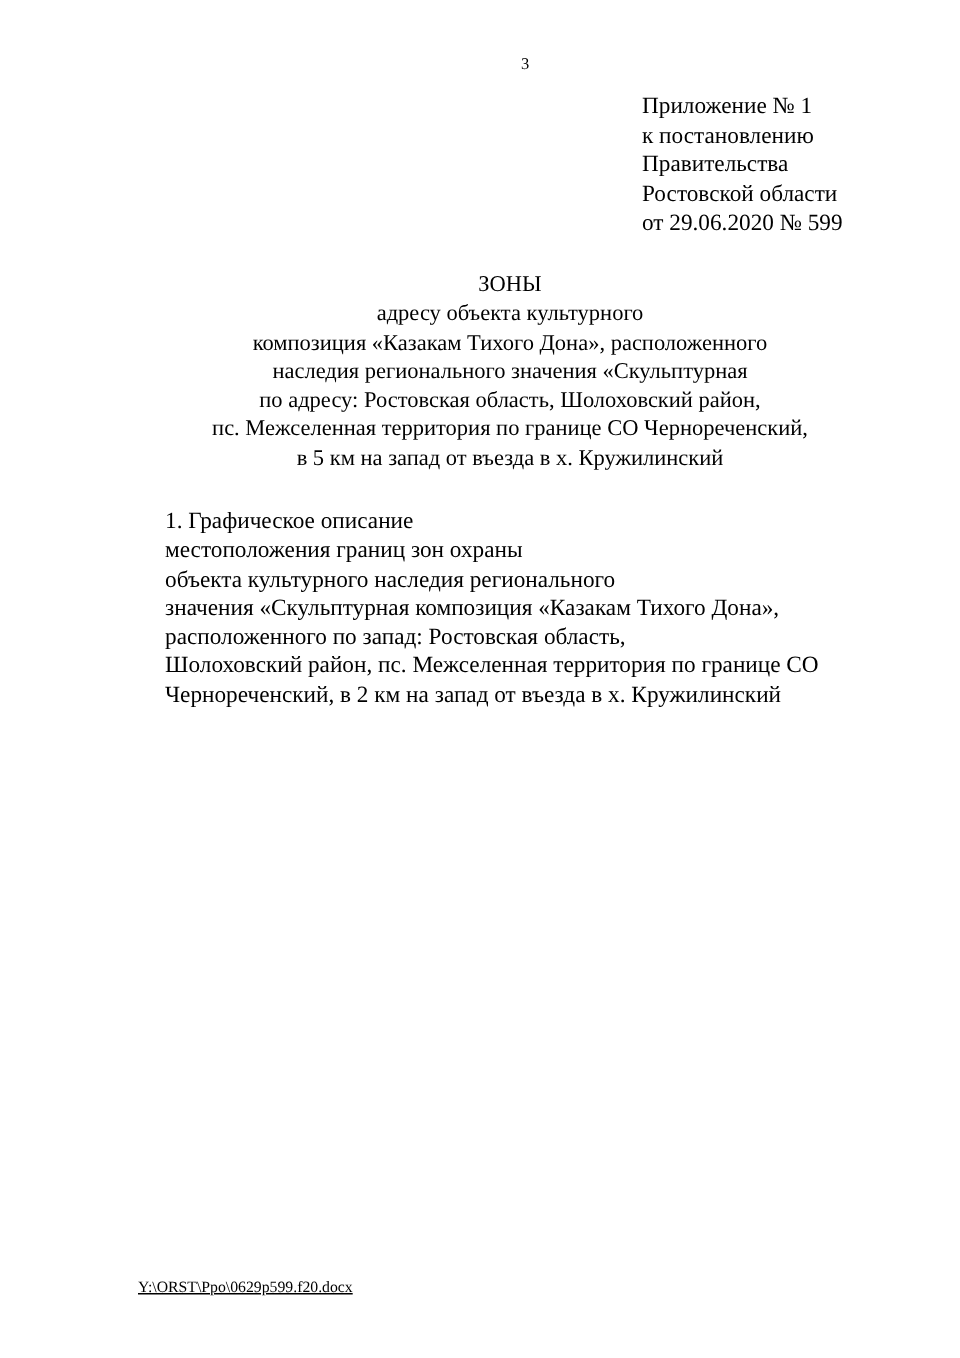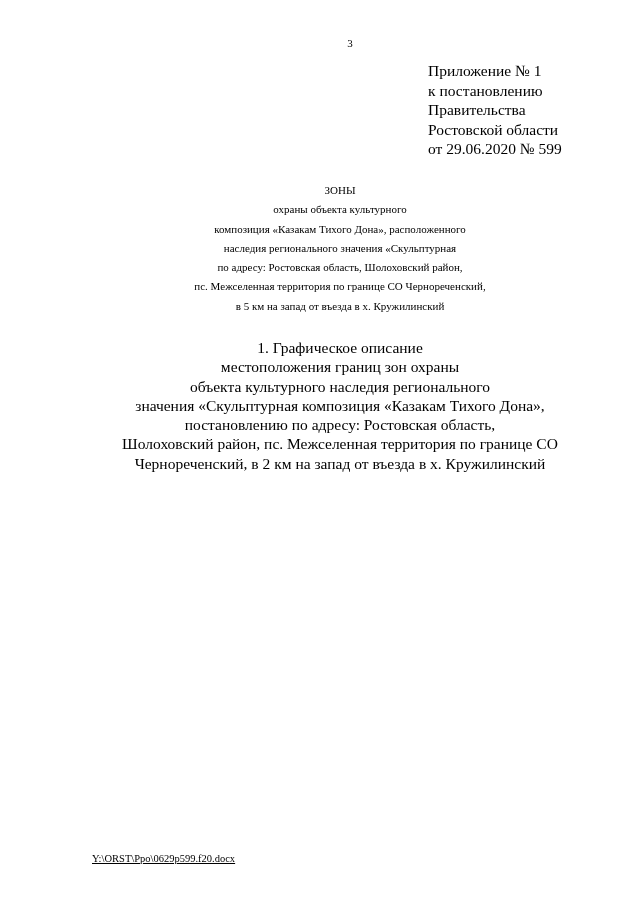--- a/index.html
+++ b/index.html
@@ -3,52 +3,52 @@
   <meta charset="utf-8">
   <style>
     html, body { margin: 0; padding: 0; background: #ffffff; }
     body { width: 640px; height: 905px; position: relative; overflow: hidden;
            font-family: "Liberation Serif", "DejaVu Serif", serif; color: #000; }
     .page-number { position: absolute; top: 37px; left: 0; width: 700px; text-align: center;
                    font-size: 11px; }
     .appendix { position: absolute; top: 61px; left: 428px; width: 190px; 
                 font-size: 15.5px; line-height: 19.6px; }
     .title-block { position: absolute; top: 181px; left: 120px; width: 440px; text-align: center;
-                   font-size: 11px; line-height: 19.3px; }
-    .section-block { position: absolute; top: 338px; left: 110px; width: 460px; text-align: center;
+                   font-size: 15px; line-height: 19.3px; }
+    .section-block { position: absolute; top: 338px; left: 110px; width: 460px; text-align: left;
                      font-size: 15.5px; line-height: 19.3px; }
     .line { display: block; white-space: nowrap; }
     .footer-path { position: absolute; top: 853px; left: 92px; font-size: 10.5px; text-decoration: underline; }
   </style>
 </head>
 <body>
 
 <div class="page-number">3</div>
 
 <div class="appendix">
   <span class="line">Приложение № 1</span>
   <span class="line">к постановлению</span>
   <span class="line">Правительства</span>
   <span class="line">Ростовской области</span>
   <span class="line">от 29.06.2020 № 599</span>
 </div>
 
 <div class="title-block">
   <span class="line">ЗОНЫ</span>
-  <span class="line">охраны объекта культурного</span>
+  <span class="line">адресу объекта культурного</span>
   <span class="line">композиция «Казакам Тихого Дона», расположенного</span>
   <span class="line">наследия регионального значения «Скульптурная</span>
   <span class="line">по адресу: Ростовская область, Шолоховский район,</span>
   <span class="line">пс. Межселенная территория по границе СО Чернореченский,</span>
   <span class="line">в 5 км на запад от въезда в х. Кружилинский</span>
 </div>
 
 <div class="section-block">
   <span class="line">1. Графическое описание</span>
   <span class="line">местоположения границ зон охраны</span>
   <span class="line">объекта культурного наследия регионального</span>
   <span class="line">значения «Скульптурная композиция «Казакам Тихого Дона»,</span>
-  <span class="line">постановлению по адресу: Ростовская область,</span>
+  <span class="line">расположенного по запад: Ростовская область,</span>
   <span class="line">Шолоховский район, пс. Межселенная территория по границе СО</span>
   <span class="line">Чернореченский, в 2 км на запад от въезда в х. Кружилинский</span>
 </div>
 
 <div class="footer-path">Y:\ORST\Ppo\0629p599.f20.docx</div>
 
 </body></html>

